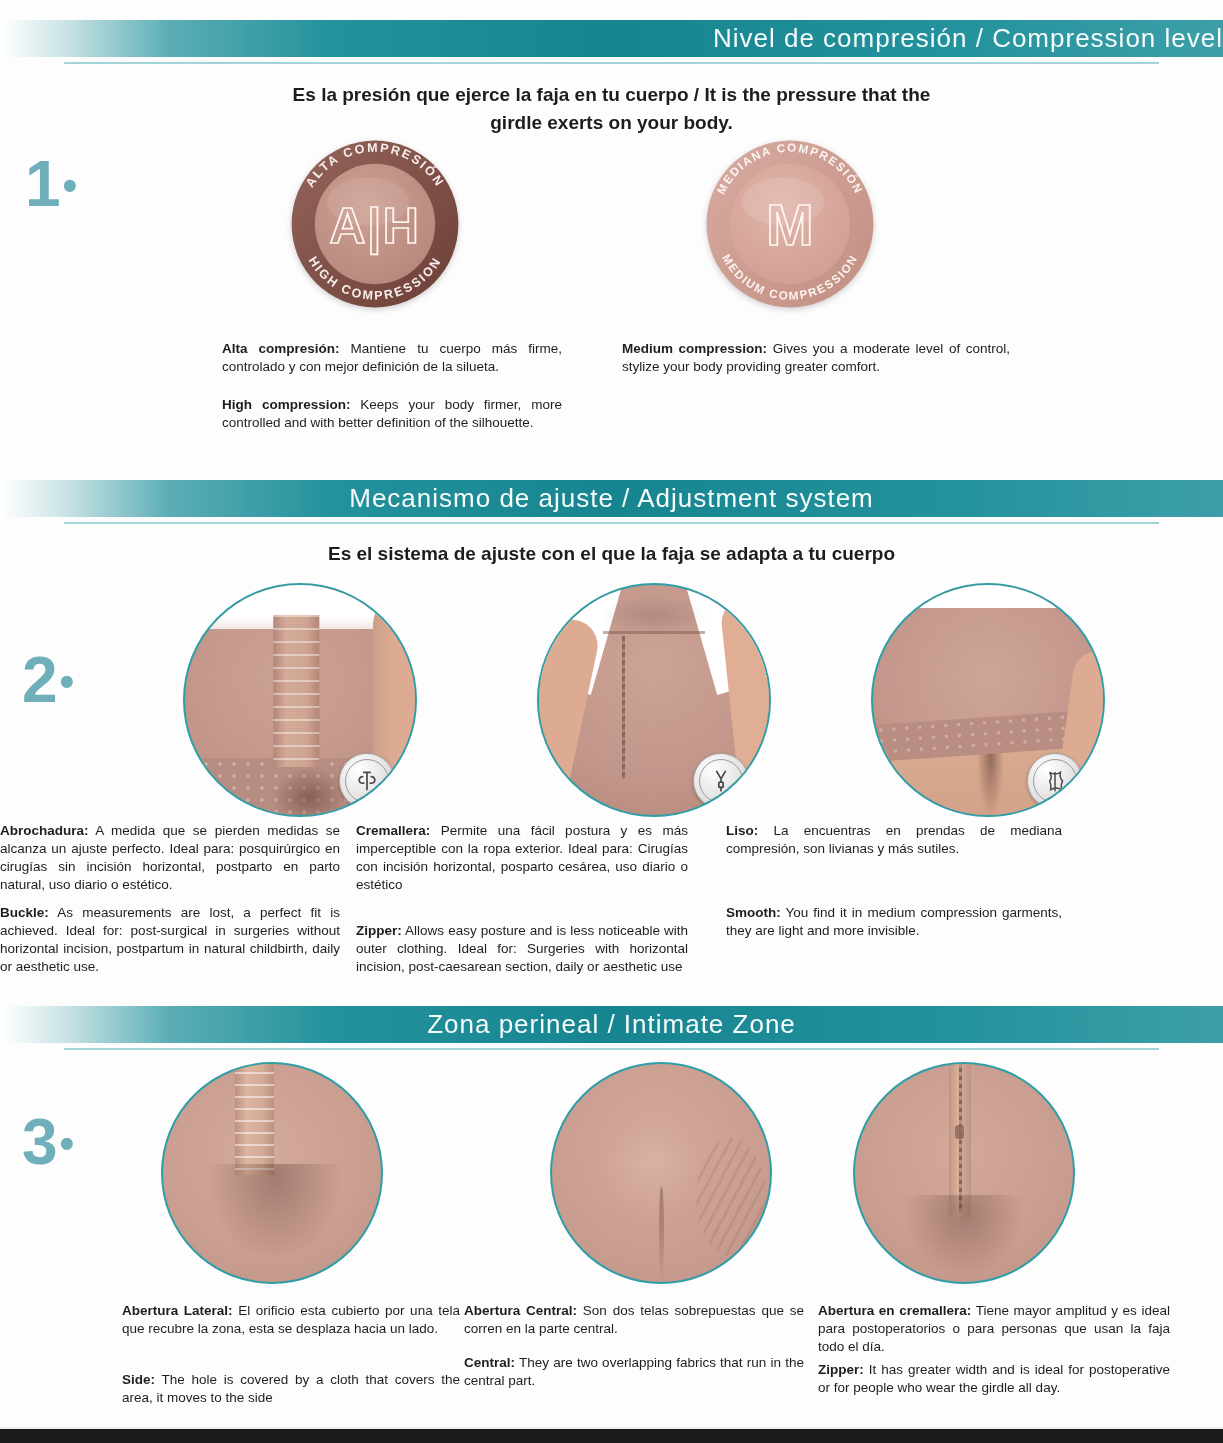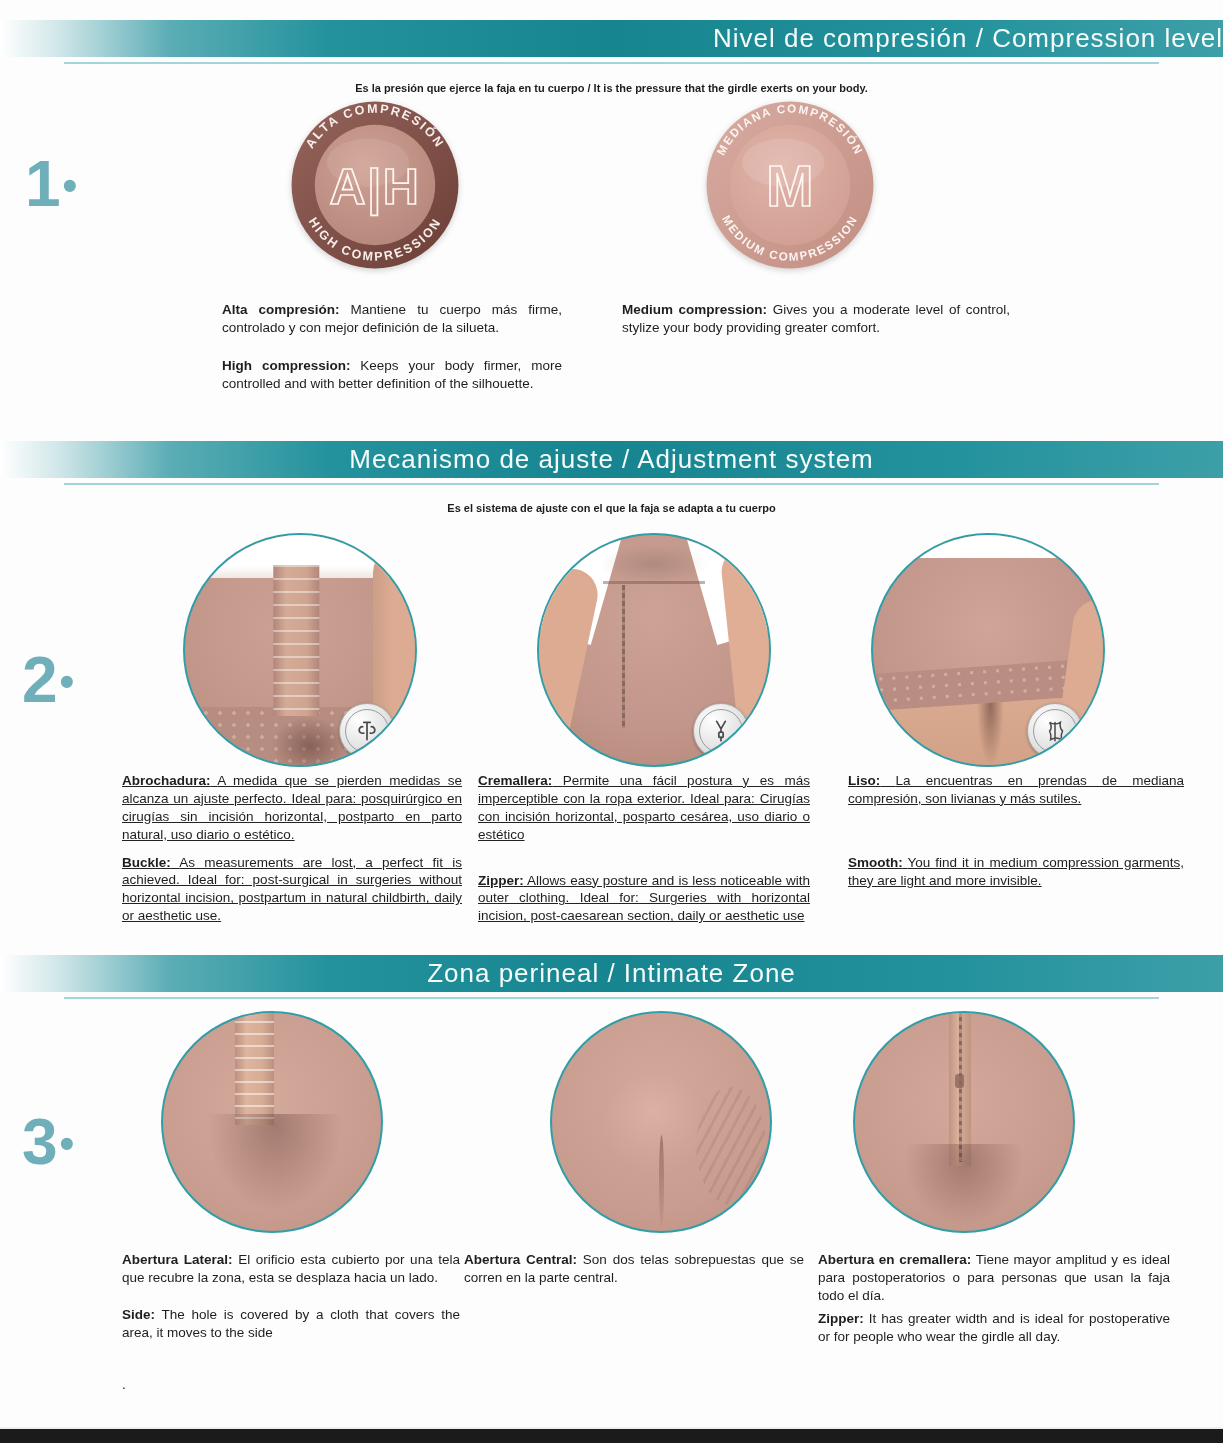--- a/index.html
+++ b/index.html
@@ -6,38 +6,38 @@
   .page{position:relative;width:1223px;height:1443px;background:#fdfdfe;overflow:hidden;
         font-family:"Liberation Sans",sans-serif;color:#222;}
 
   
   .band{height:37px;display:flex;align-items:center;justify-content:center;
         background:linear-gradient(90deg,#ffffff 0px,#cfe6e8 60px,#5badb5 170px,#23929c 330px,
                    #17858f 50%,#23929c 78%,#3d9fa8 100%);
         color:#f6fbfb;font-size:26px;font-weight:300;letter-spacing:1px;}
   .band-underline{width:1095px;margin:5px auto 0;border-top:2px solid #a3d4d8;height:0;}
 
-  .intro{ text-align:center;font-weight:700;font-size:11px;line-height:1.45;color:#1d1d1b;margin:0;}
+  .intro{ text-align:center;font-weight:700;font-size:19px;line-height:1.45;color:#1d1d1b;margin:0;}
   .intro1{margin-top:17px;max-width:648px;margin-left:auto;margin-right:auto;}
   .intro-line{margin-top:14px;}
 
   
   .stepnum{position:absolute;left:22px;color:#6fafba;font-weight:bold;font-size:64px;line-height:1;}
   .stepnum .dot{font-size:42px;vertical-align:6px;margin-left:2px;}
   #num1{top:152px;left:25px;} #num2{top:648px;} #num3{top:1110px;}
 
   
   .badges-row{display:flex;padding-left:289px;gap:243px;margin-top:2px;height:176px;}
   .badge{width:172px;height:172px;filter:drop-shadow(0 2px 3px rgba(0,0,0,.18));}
 
   
   .cols{display:flex;}
   .cols-s1{padding-left:222px;margin-top:26px;}
   .cols-s1 .c1{width:340px;margin-right:60px;} .cols-s1 .c2{width:388px;}
-  .cols-s2{padding-left:122px;margin-top:5px;text-decoration:underline;}
+  .cols-s2{margin-top:5px;}
   .cols-s2 .c1{width:340px;margin-right:16px;} .cols-s2 .c2{width:332px;margin-right:38px;} .cols-s2 .c3{width:336px;}
   .cols-s3{padding-left:122px;margin-top:18px;}
   .cols-s3 .c1{width:338px;margin-right:4px;} .cols-s3 .c2{width:340px;margin-right:14px;} .cols-s3 .c3{width:352px;}
   .para{margin:0 0 20px 0;font-size:13.5px;line-height:1.33;text-align:justify;color:#1e1e1c;}
   .para .plabel{font-weight:700;}
   .para.tight{margin-bottom:2px;}
 
   
   .circles-row{display:flex;}
   .row-s2{padding-left:183px;margin-top:16px;}
@@ -265,26 +265,27 @@
     <div class="pc s3c">
       <div class="ph zipstrip"></div>
       <div class="ph zipline"></div>
       <div class="ph pull"></div>
       <div class="ph crease"></div>
     </div>
   </div>
 
   <div class="cols cols-s3">
     <div class="c1">
-      <p class="para" style="margin-bottom:19px;"><span class="plabel">Abertura Lateral:</span> <span>El orificio esta cubierto por una tela que recubre la zona, esta se desplaza hacia un lado.</span></p>
+      <p class="para" style="margin-bottom:33px;"><span class="plabel">Abertura Lateral:</span> <span>El orificio esta cubierto por una tela que recubre la zona, esta se desplaza hacia un lado.</span></p>
       <p class="para" style="margin-bottom:34px;"><span class="plabel">Side:</span> <span>The hole is covered by a cloth that covers the area, it moves to the side</span></p>
       <p class="para"><span>.</span></p>
     </div>
     <div class="c2">
       <p class="para" style="margin-bottom:16px;"><span class="plabel">Abertura Central:</span> <span>Son dos telas sobrepuestas que se corren en la parte central.</span></p>
+      <p class="para"><span class="plabel">Central:</span> <span>They are two overlapping fabrics that run in the central part.</span></p>
     </div>
     <div class="c3">
       <p class="para" style="margin-bottom:5px;"><span class="plabel">Abertura en cremallera:</span> <span>Tiene mayor amplitud y es ideal para postoperatorios o para personas que usan la faja todo el día.</span></p>
       <p class="para"><span class="plabel">Zipper:</span> <span>It has greater width and is ideal for postoperative or for people who wear the girdle all day.</span></p>
     </div>
   </div>
 
   <div class="footer-bar"></div>
 </div>
 

